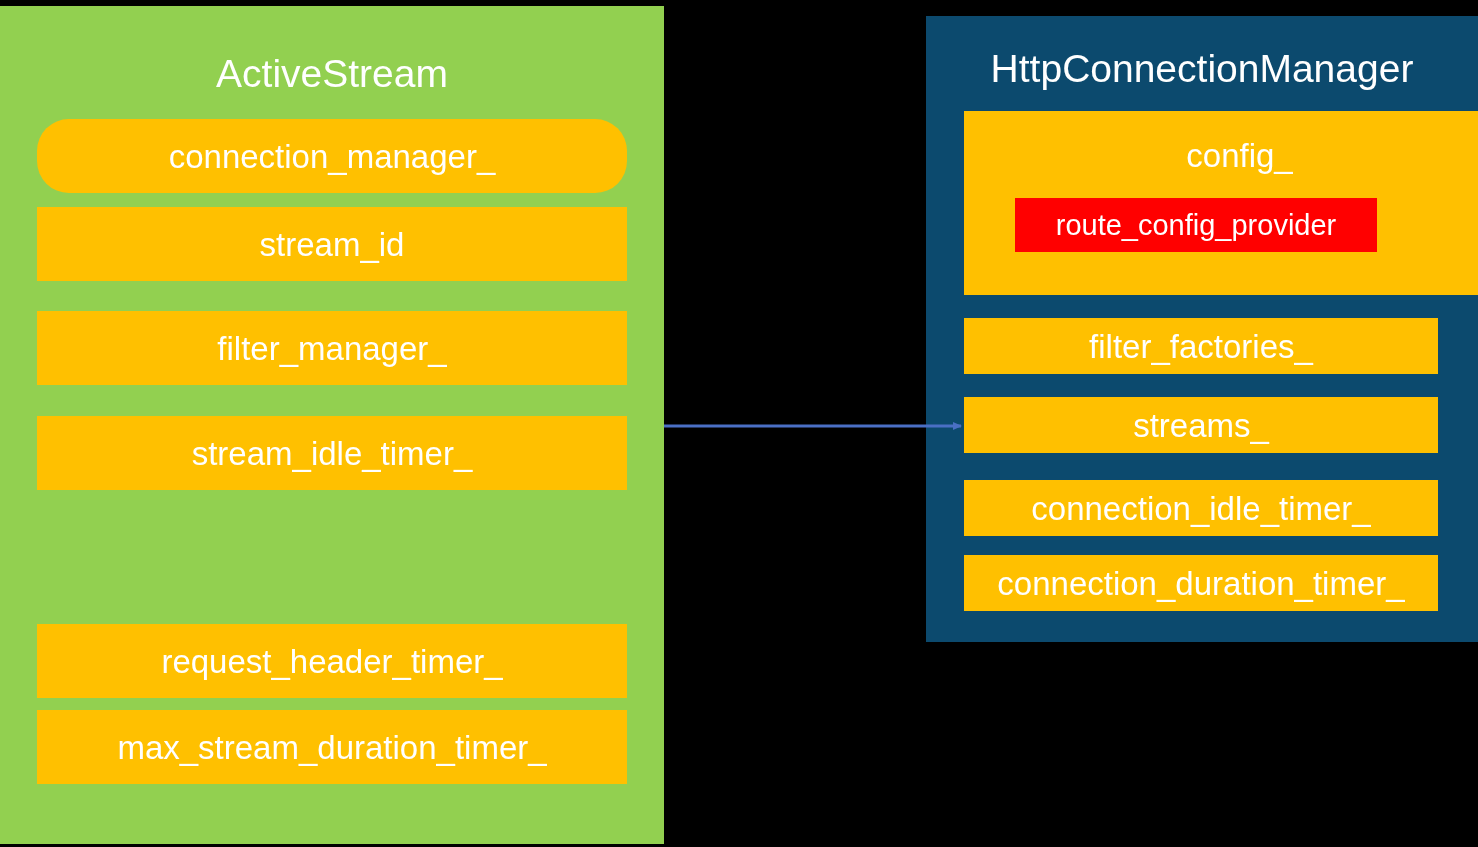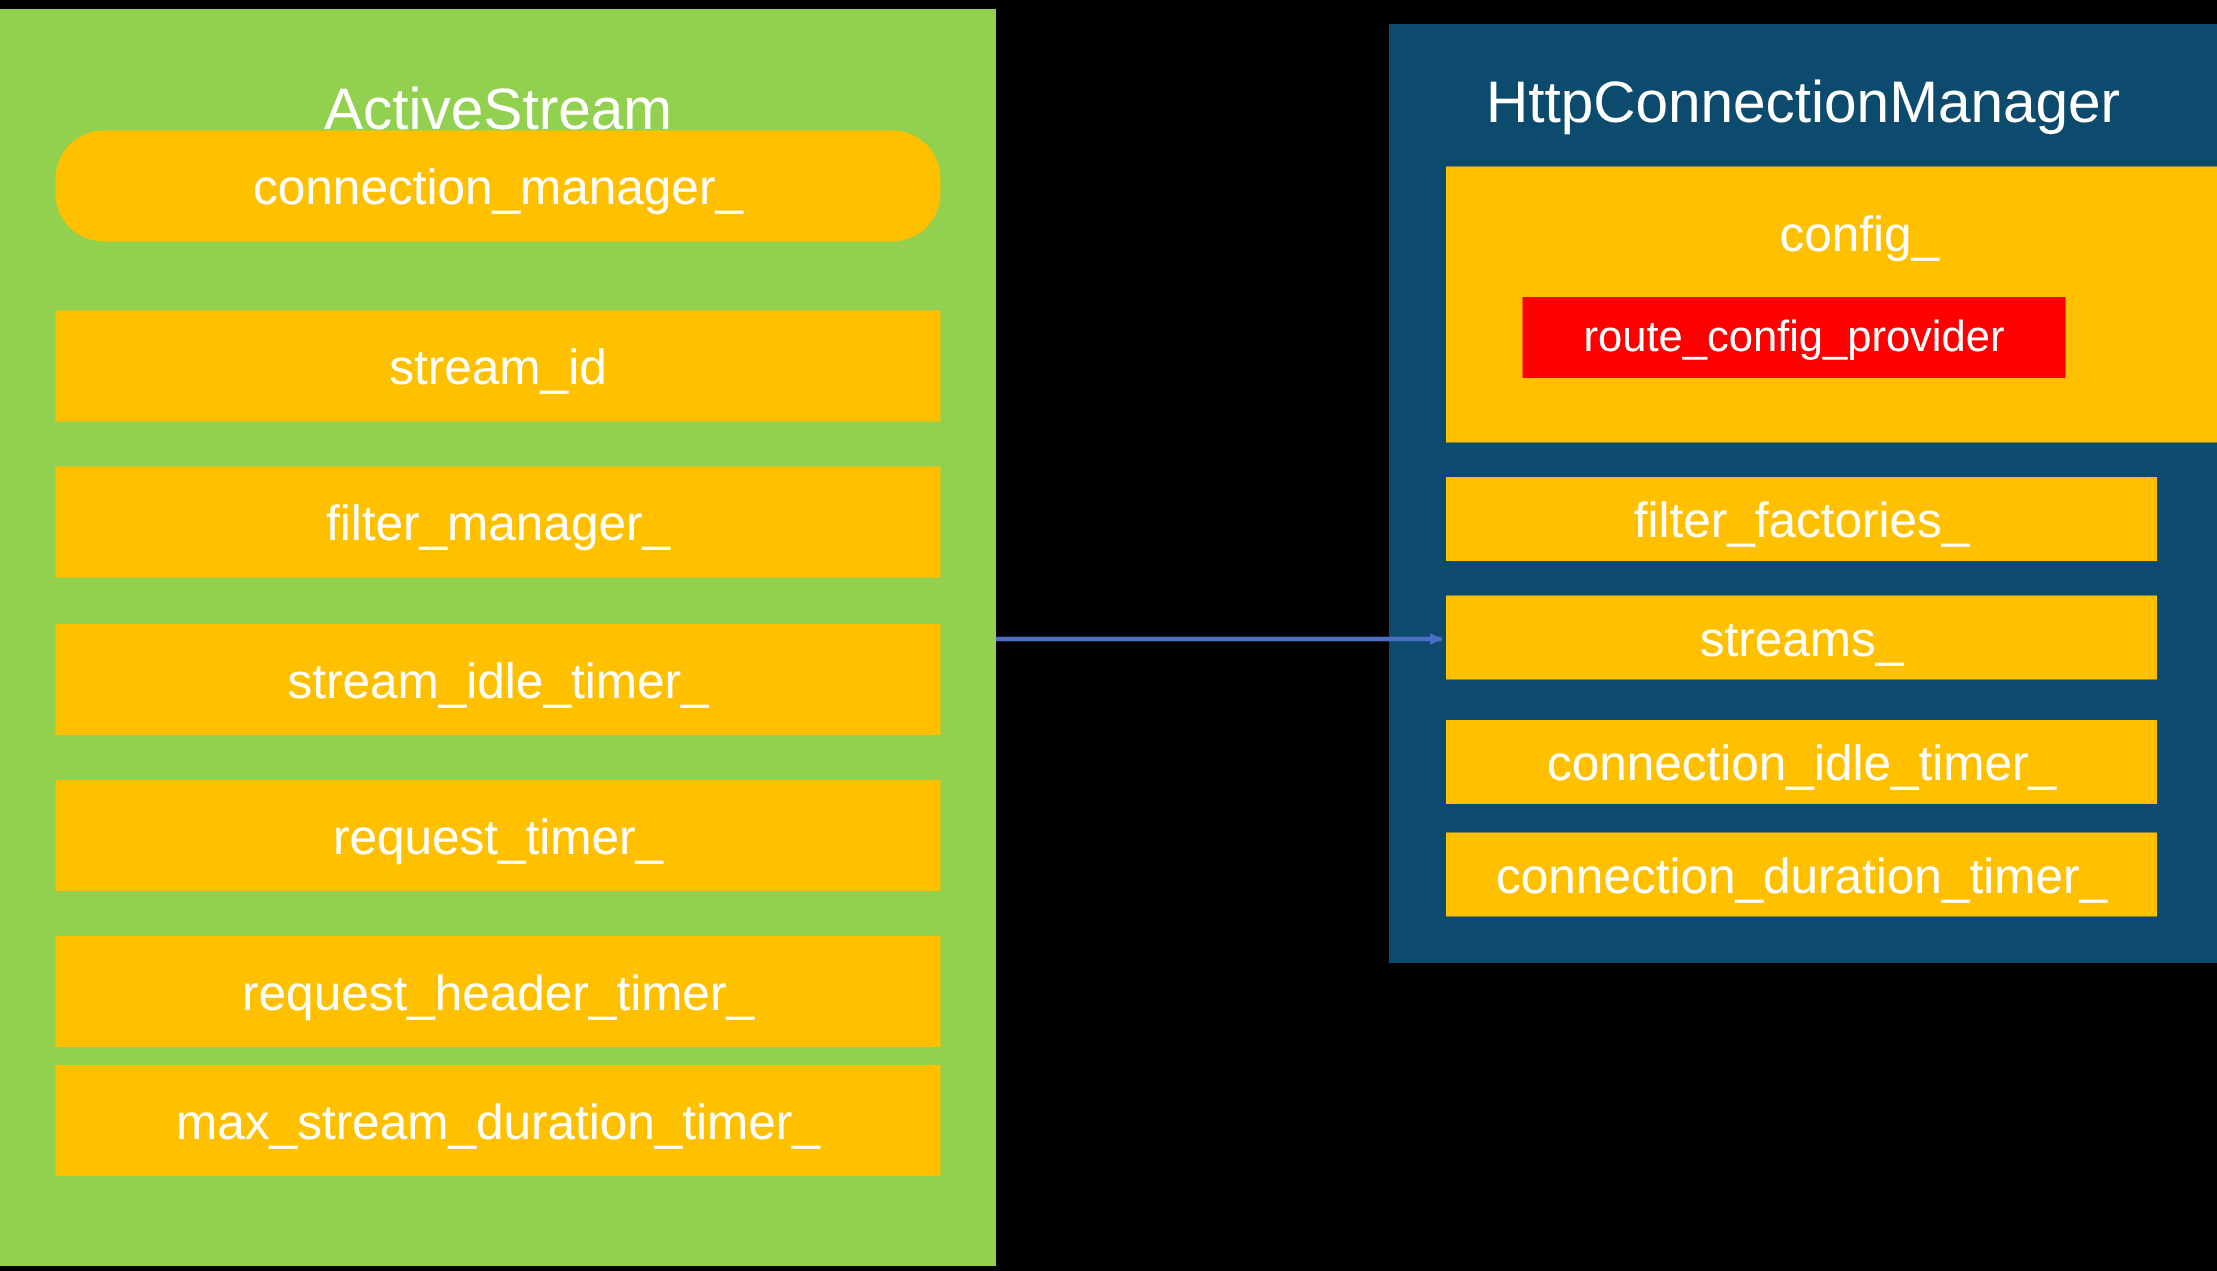--- a/index.html
+++ b/index.html
@@ -61,21 +61,21 @@
     justify-content: center;
     color: #FFFFFF;
     font-size: 33px;
     font-weight: 400;
     line-height: 1;
     white-space: nowrap;
   }
 
   
   .as-box { left: 37px; width: 590px; height: 74px; }
-  #as-box-0 { top: 81px; border-radius: 32px; }
+  #as-box-0 { top: 113px; border-radius: 32px; }
   #as-box-1 { top: 201px; }
   #as-box-2 { top: 305px; }
   #as-box-3 { top: 410px; }
   #as-box-4 { top: 514px; }
   #as-box-5 { top: 618px; }
   #as-box-6 { top: 704px; }
 
   
   #hcm-config-box {
     left: 38px;
@@ -141,21 +141,20 @@
     <div class="panel-title">ActiveStream</div>
 
     <div class="member-box as-box" id="as-box-0">connection_manager_</div>
 
     <div class="member-box as-box" id="as-box-1">stream_id</div>
 
     <div class="member-box as-box" id="as-box-2">filter_manager_</div>
 
     <div class="member-box as-box" id="as-box-3">stream_idle_timer_</div>
 
-    <div class="member-box as-box" id="as-box-4">request_timer_</div>
 
     <div class="member-box as-box" id="as-box-5">request_header_timer_</div>
 
     <div class="member-box as-box" id="as-box-6">max_stream_duration_timer_</div>
   </div>
 
   <div class="panel" id="panel-http-connection-manager">
 
     <div class="panel-title">HttpConnectionManager</div>
 

